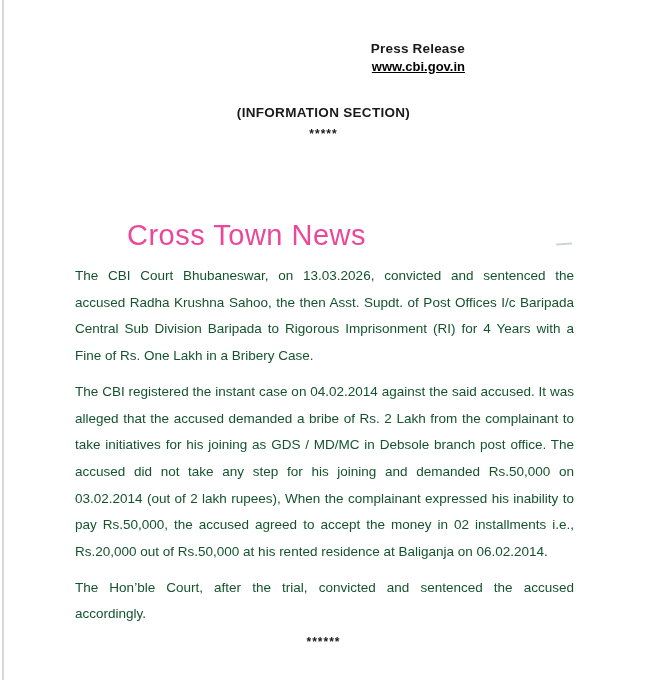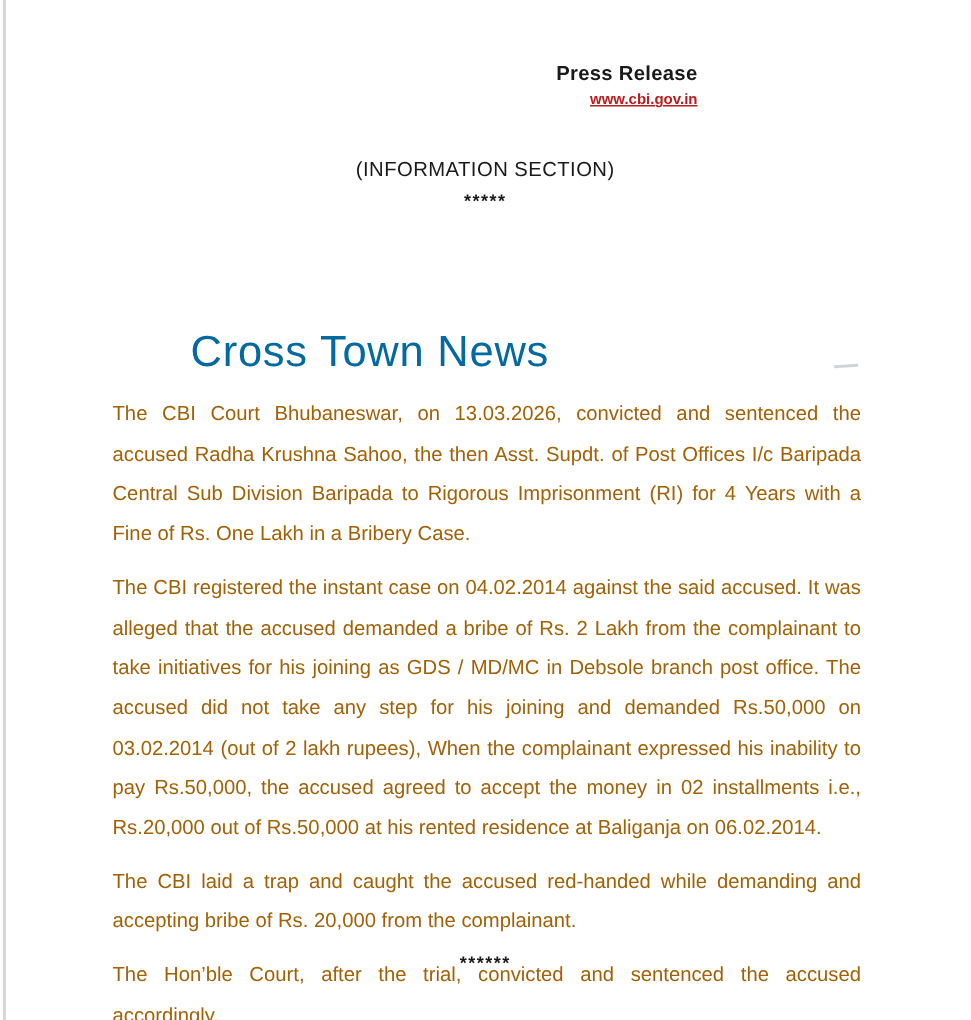--- a/index.html
+++ b/index.html
@@ -35,43 +35,43 @@
   }
   .press-release {
     font-size: 13.5px;
     font-weight: bold;
     color: #1a1a1a;
     letter-spacing: 0.2px;
   }
   .site-link {
     display: inline-block;
     margin-top: 3px;
-    font-size: 10px;
+    font-size: 13px;
     font-weight: bold;
-    color: #b91c1c;
+    color: #000000;
     text-decoration: underline;
     cursor: pointer;
   }
   .org-block {
     position: absolute;
     top: 94px;
     left: 0;
     width: 647px;
     text-align: center;
   }
   .org-name {
     font-size: 13.5px;
     font-weight: bold;
     color: #1a1a1a;
     letter-spacing: 0.3px;
   }
   .org-section {
     margin-top: 11px;
     font-size: 13.5px;
-    font-weight: normal;
+    font-weight: bold;
     color: #1a1a1a;
     letter-spacing: 0.3px;
   }
   .divider-stars {
     margin-top: 7px;
     font-size: 12px;
     font-weight: bold;
     color: #1a1a1a;
     letter-spacing: 1px;
   }
@@ -86,21 +86,21 @@
     color: #1a1a1a;
     line-height: 22px;
   }
   .watermark {
     position: absolute;
     top: 219px;
     left: 127px;
     font-family: "Liberation Sans", "DejaVu Sans", sans-serif;
     font-size: 29px;
     font-weight: 400;
-    color: #0369a1;
+    color: #ec4899;
     letter-spacing: 0.5px;
   }
   .smudge {
     position: absolute;
     top: 240px;
     left: 556px;
     width: 16px;
     height: 5px;
     border-bottom: 2px solid #9aa0a6;
     opacity: 0.45;
@@ -109,21 +109,21 @@
   .body-text {
     position: absolute;
     top: 263px;
     left: 75px;
     width: 499px;
   }
   .body-text p {
     font-size: 13.5px;
     line-height: 26.7px;
     text-align: justify;
-    color: #a16207;
+    color: #14532d;
     margin-bottom: 9px;
   }
   .footer-stars {
     position: absolute;
     top: 635px;
     left: 0;
     width: 647px;
     text-align: center;
     font-size: 12px;
     font-weight: bold;
@@ -149,19 +149,18 @@
   </div>
 
 
   <div class="watermark">Cross Town News</div>
 
   <div class="smudge"></div>
 
   <div class="body-text">
     <p>The CBI Court Bhubaneswar, on 13.03.2026, convicted and sentenced the accused Radha Krushna Sahoo, the then Asst. Supdt. of Post Offices I/c Baripada Central Sub Division Baripada to Rigorous Imprisonment (RI) for 4 Years with a Fine of Rs. One Lakh in a Bribery Case.</p>
     <p>The CBI registered the instant case on 04.02.2014 against the said accused. It was alleged that the accused demanded a bribe of Rs. 2 Lakh from the complainant to take initiatives for his joining as GDS / MD/MC in Debsole branch post office. The accused did not take any step for his joining and demanded Rs.50,000 on 03.02.2014 (out of 2 lakh rupees), When the complainant expressed his inability to pay Rs.50,000, the accused agreed to accept the money in 02 installments i.e., Rs.20,000 out of Rs.50,000 at his rented residence at Baliganja on 06.02.2014.</p>
-    <p>The CBI laid a trap and caught the accused red-handed while demanding and accepting bribe of Rs. 20,000 from the complainant.</p>
     <p>The Hon’ble Court, after the trial, convicted and sentenced the accused accordingly.</p>
   </div>
 
   <div class="footer-stars">******</div>
 
 </div>
 
 </body></html>

